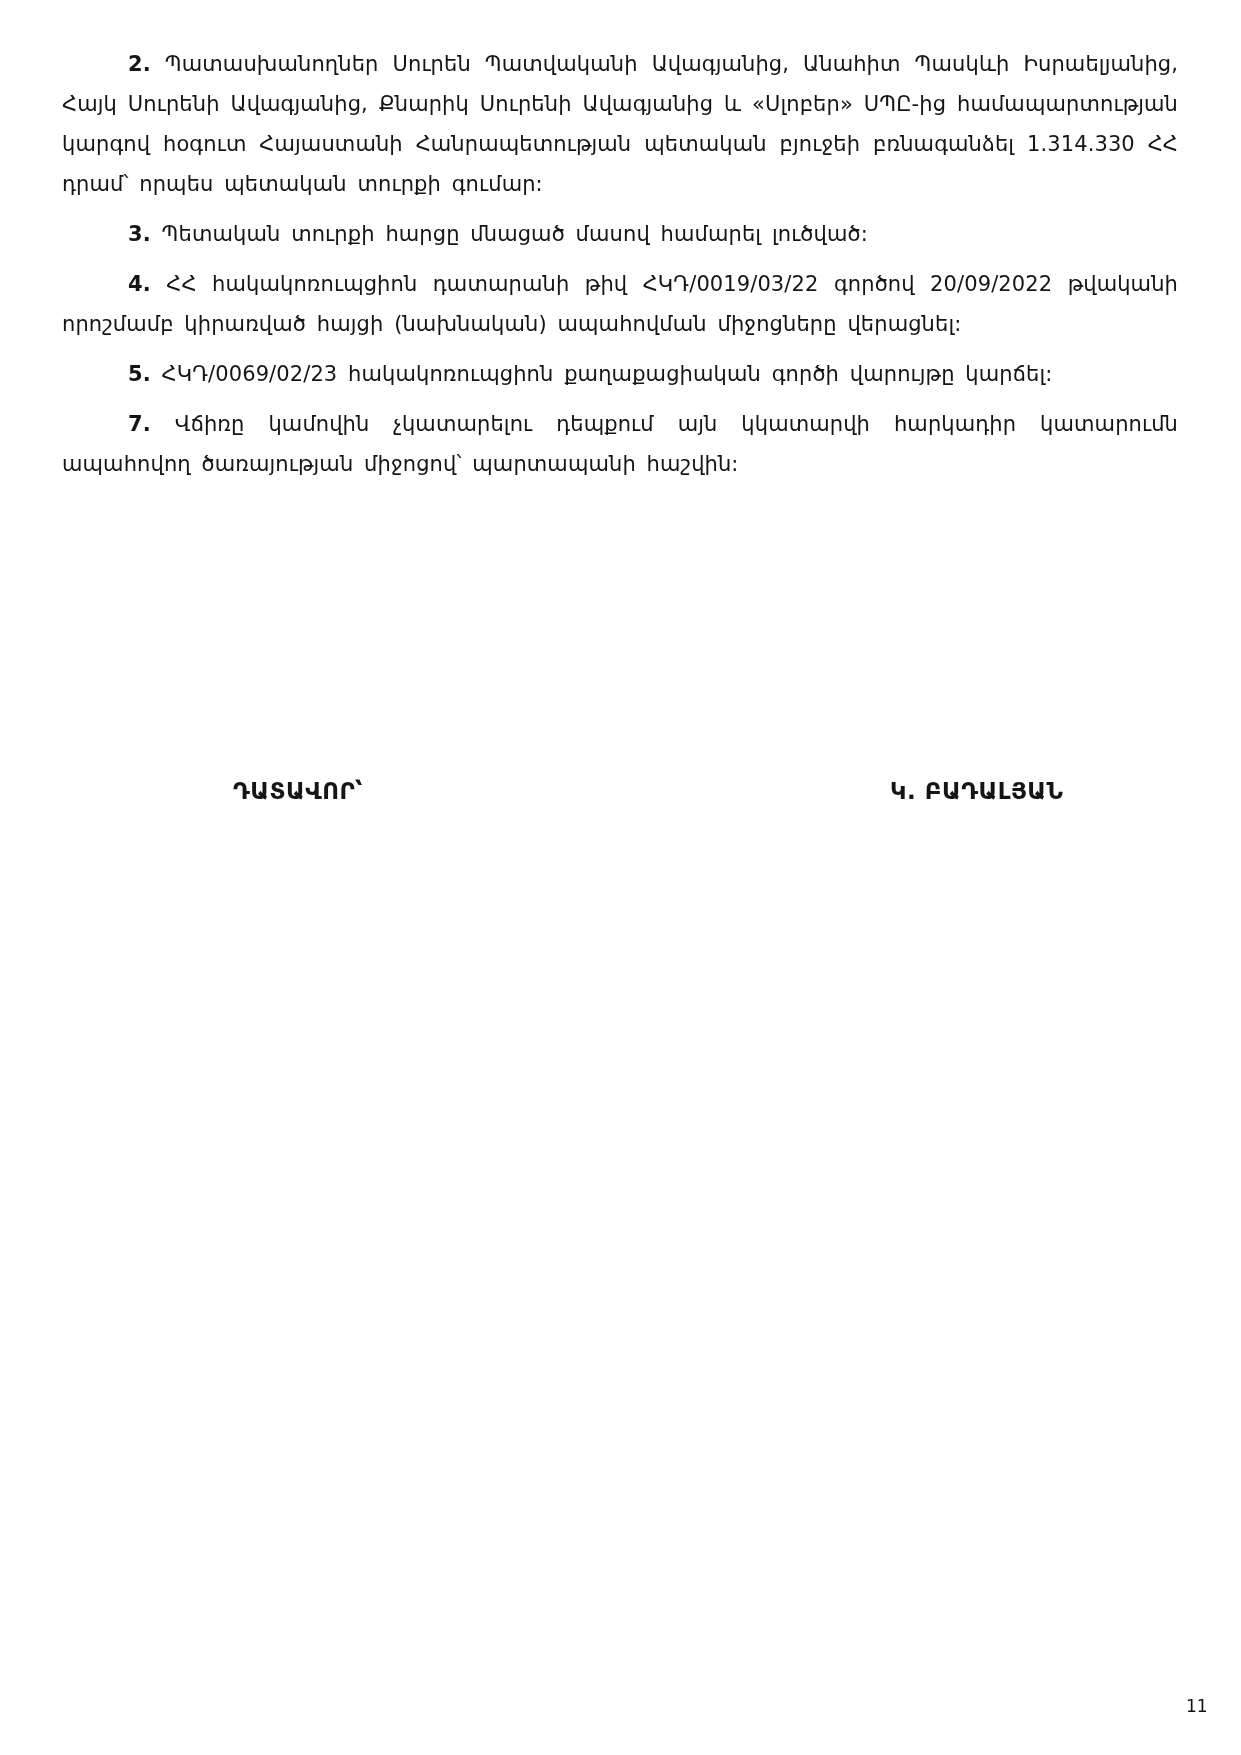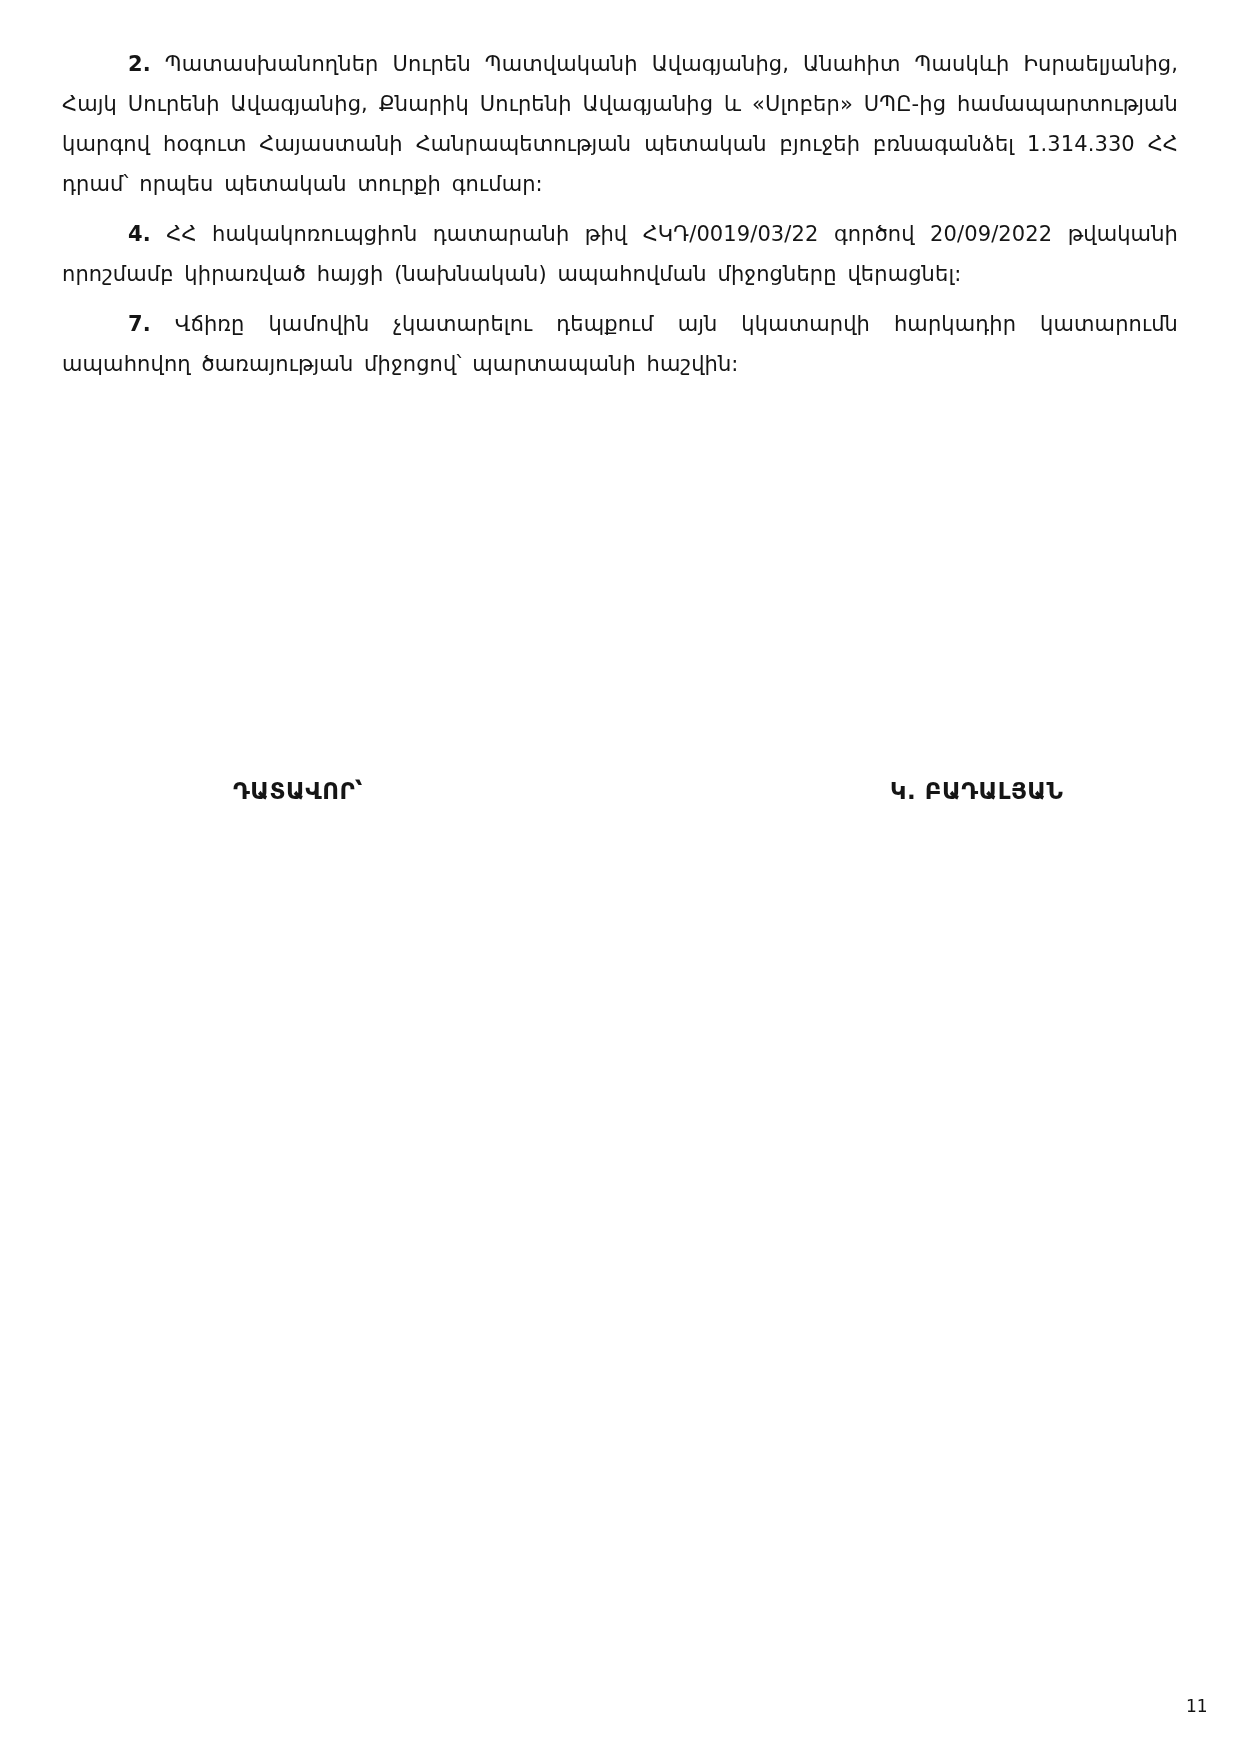--- a/index.html
+++ b/index.html
@@ -61,23 +61,25 @@
   }
 </style>
 </head>
 <body>
 
 <div class="page">
   <div class="content">
 
     <p class="para"><span class="pnum">2.</span> <span>Պատասխանողներ Սուրեն Պատվականի Ավագյանից, Անահիտ Պասկևի Իսրաելյանից, Հայկ Սուրենի Ավագյանից, Քնարիկ Սուրենի Ավագյանից և «Սլոբեր» ՍՊԸ-ից համապարտության կարգով հօգուտ Հայաստանի Հանրապետության պետական բյուջեի բռնագանձել 1.314.330 ՀՀ դրամ՝ որպես պետական տուրքի գումար:</span></p>
 
+    <p class="para"><span class="pnum">3.</span> <span>Պետական տուրքի հարցը մնացած մասով համարել լուծված:</span></p>
 
     <p class="para"><span class="pnum">4.</span> <span>ՀՀ հակակոռուպցիոն դատարանի թիվ ՀԿԴ/0019/03/22 գործով 20/09/2022 թվականի որոշմամբ կիրառված հայցի (նախնական) ապահովման միջոցները վերացնել:</span></p>
 
+    <p class="para"><span class="pnum">5.</span> <span>ՀԿԴ/0069/02/23 հակակոռուպցիոն քաղաքացիական գործի վարույթը կարճել:</span></p>
 
 
     <p class="para"><span class="pnum">7.</span> <span>Վճիռը կամովին չկատարելու դեպքում այն կկատարվի հարկադիր կատարումն ապահովող ծառայության միջոցով՝ պարտապանի հաշվին:</span></p>
 
   </div>
 
   <div class="signature-row">
     <span class="sig sig-role">ԴԱՏԱՎՈՐ՝</span>
     <span class="sig sig-name">Կ. ԲԱԴԱԼՅԱՆ</span>
   </div>

